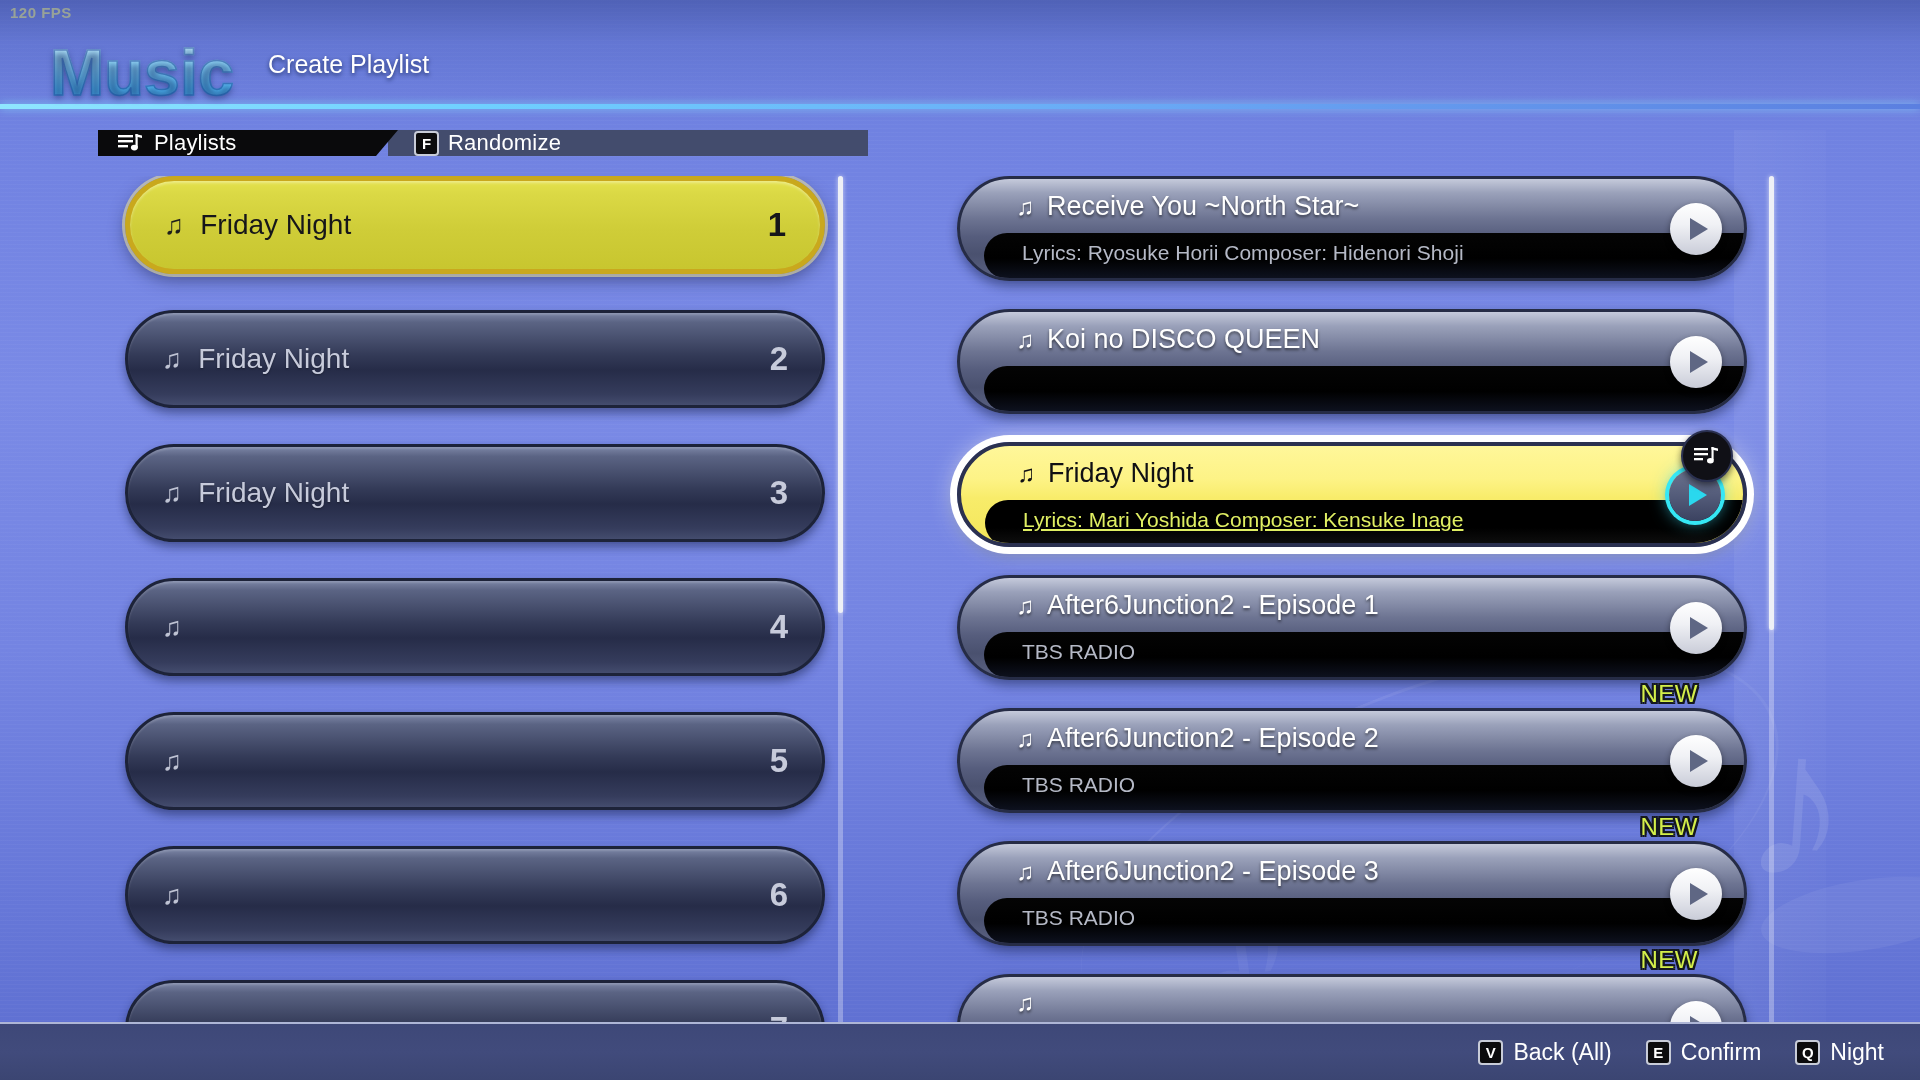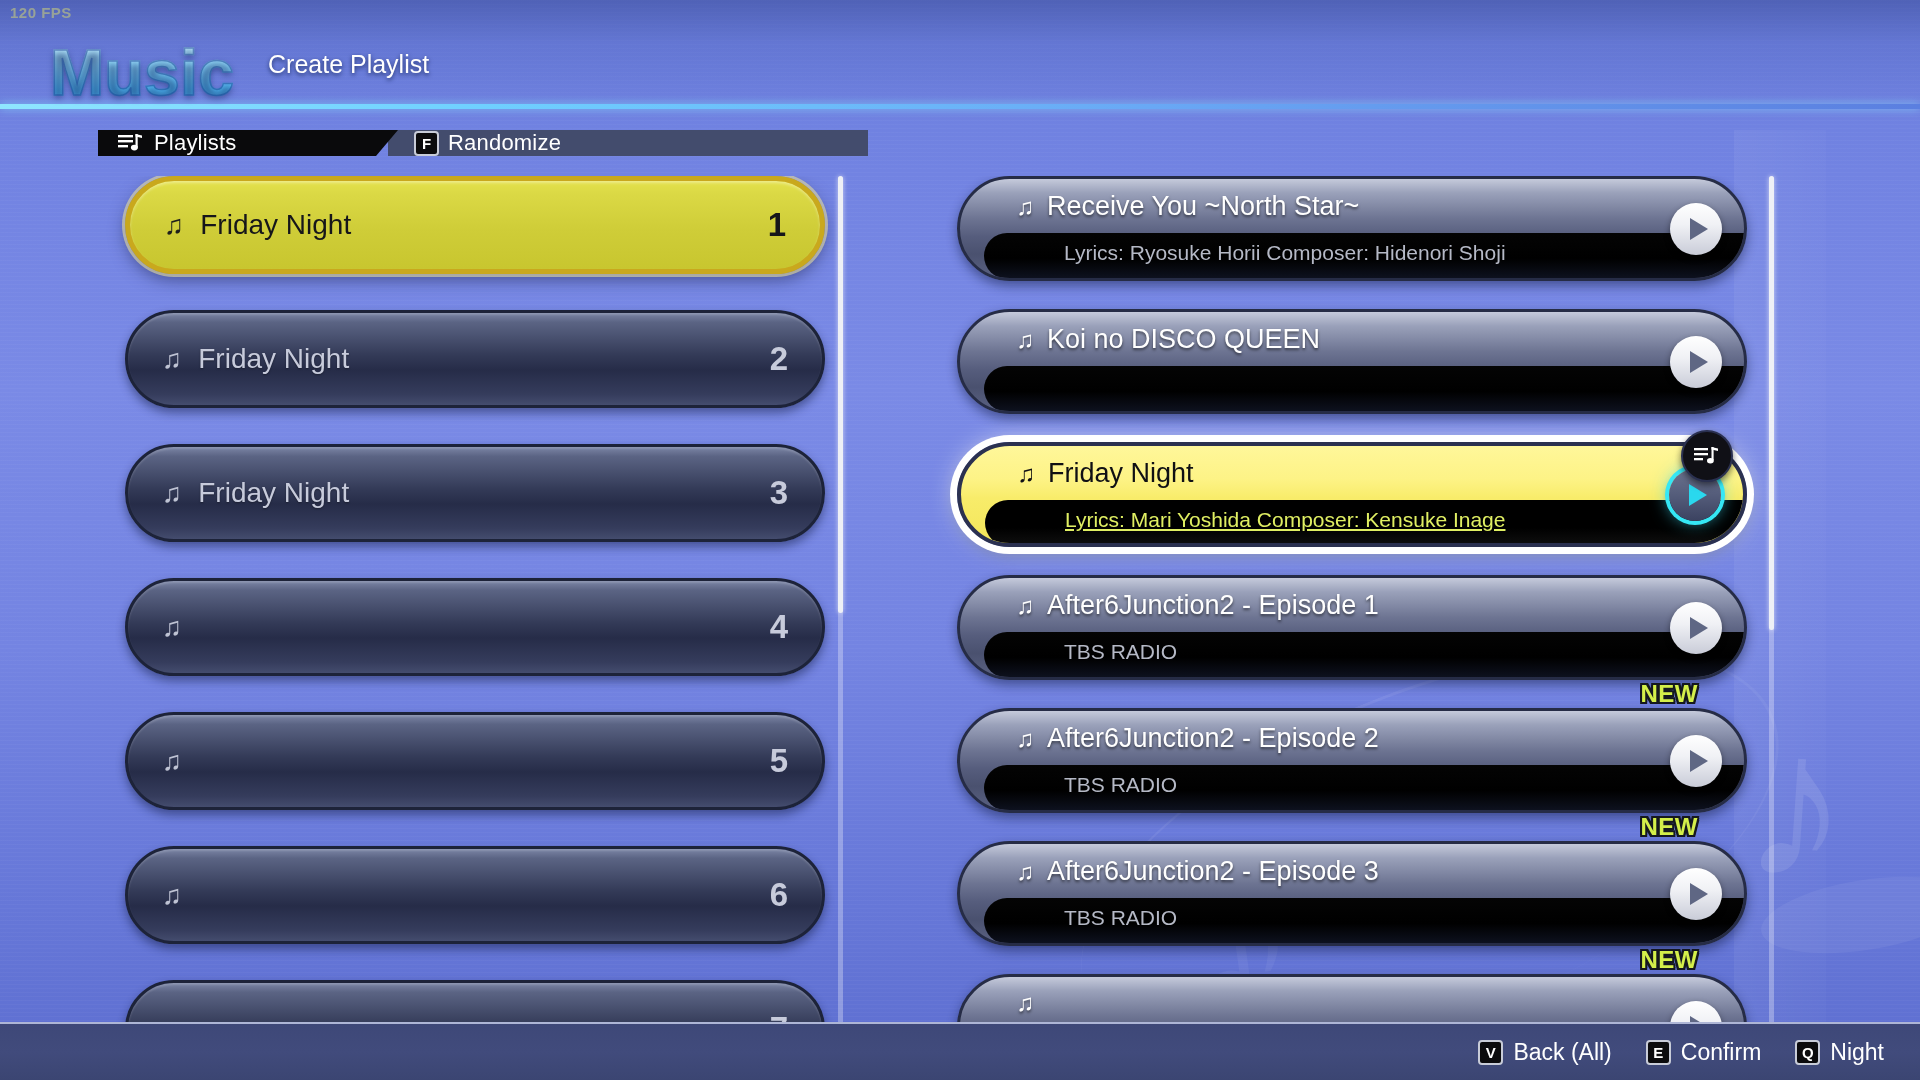--- a/index.html
+++ b/index.html
@@ -212,21 +212,20 @@
     height: 46px;
     background: linear-gradient(180deg, #040404 0%, #000000 55%, #0e1220 100%);
     border-top-left-radius: 24px;
     border-bottom-left-radius: 24px;
     z-index: 1;
   }
   .song-sub {
     position: absolute; left: 62px; top: 62px;
     font-size: 21px; color: #b5b9c6;
     z-index: 2;
-    margin-left: 42px;
   }
 
   
   .song-row.selected {
     background: linear-gradient(180deg, #fff79a 0%, #fdf386 34%, #f8ec6a 54%, #f3e65a 100%);
     border: 4px solid #2b3150;
     box-shadow: 0 0 0 7px #ffffff, 0 0 26px rgba(255,255,255,0.85), 0 6px 16px rgba(10,20,55,0.55);
   }
   .song-row.selected .song-title { color: #101014; text-shadow: none; }
   .song-row.selected .song-sub-bar {
@@ -267,21 +266,21 @@
     border: 2px solid #2a3050;
     display: flex; align-items: center; justify-content: center;
     color: #ffffff;
     z-index: 6;
     box-shadow: 0 3px 7px rgba(0,0,0,0.55);
   }
 
   
   .new-tag {
     position: absolute; right: 46px; top: -31px;
-    font-size: 24px; font-weight: bold;
+    font-size: 24px; font-weight: normal;
     color: #d4ef4a;
     letter-spacing: 0.5px;
     text-shadow: -2px 0 #15181f, 2px 0 #15181f, 0 -2px #15181f, 0 2px #15181f,
                  -2px -2px #15181f, 2px -2px #15181f, -2px 2px #15181f, 2px 2px #15181f;
     z-index: 5;
   }
 
   
   .scrollbar {
     position: absolute; width: 5px;

